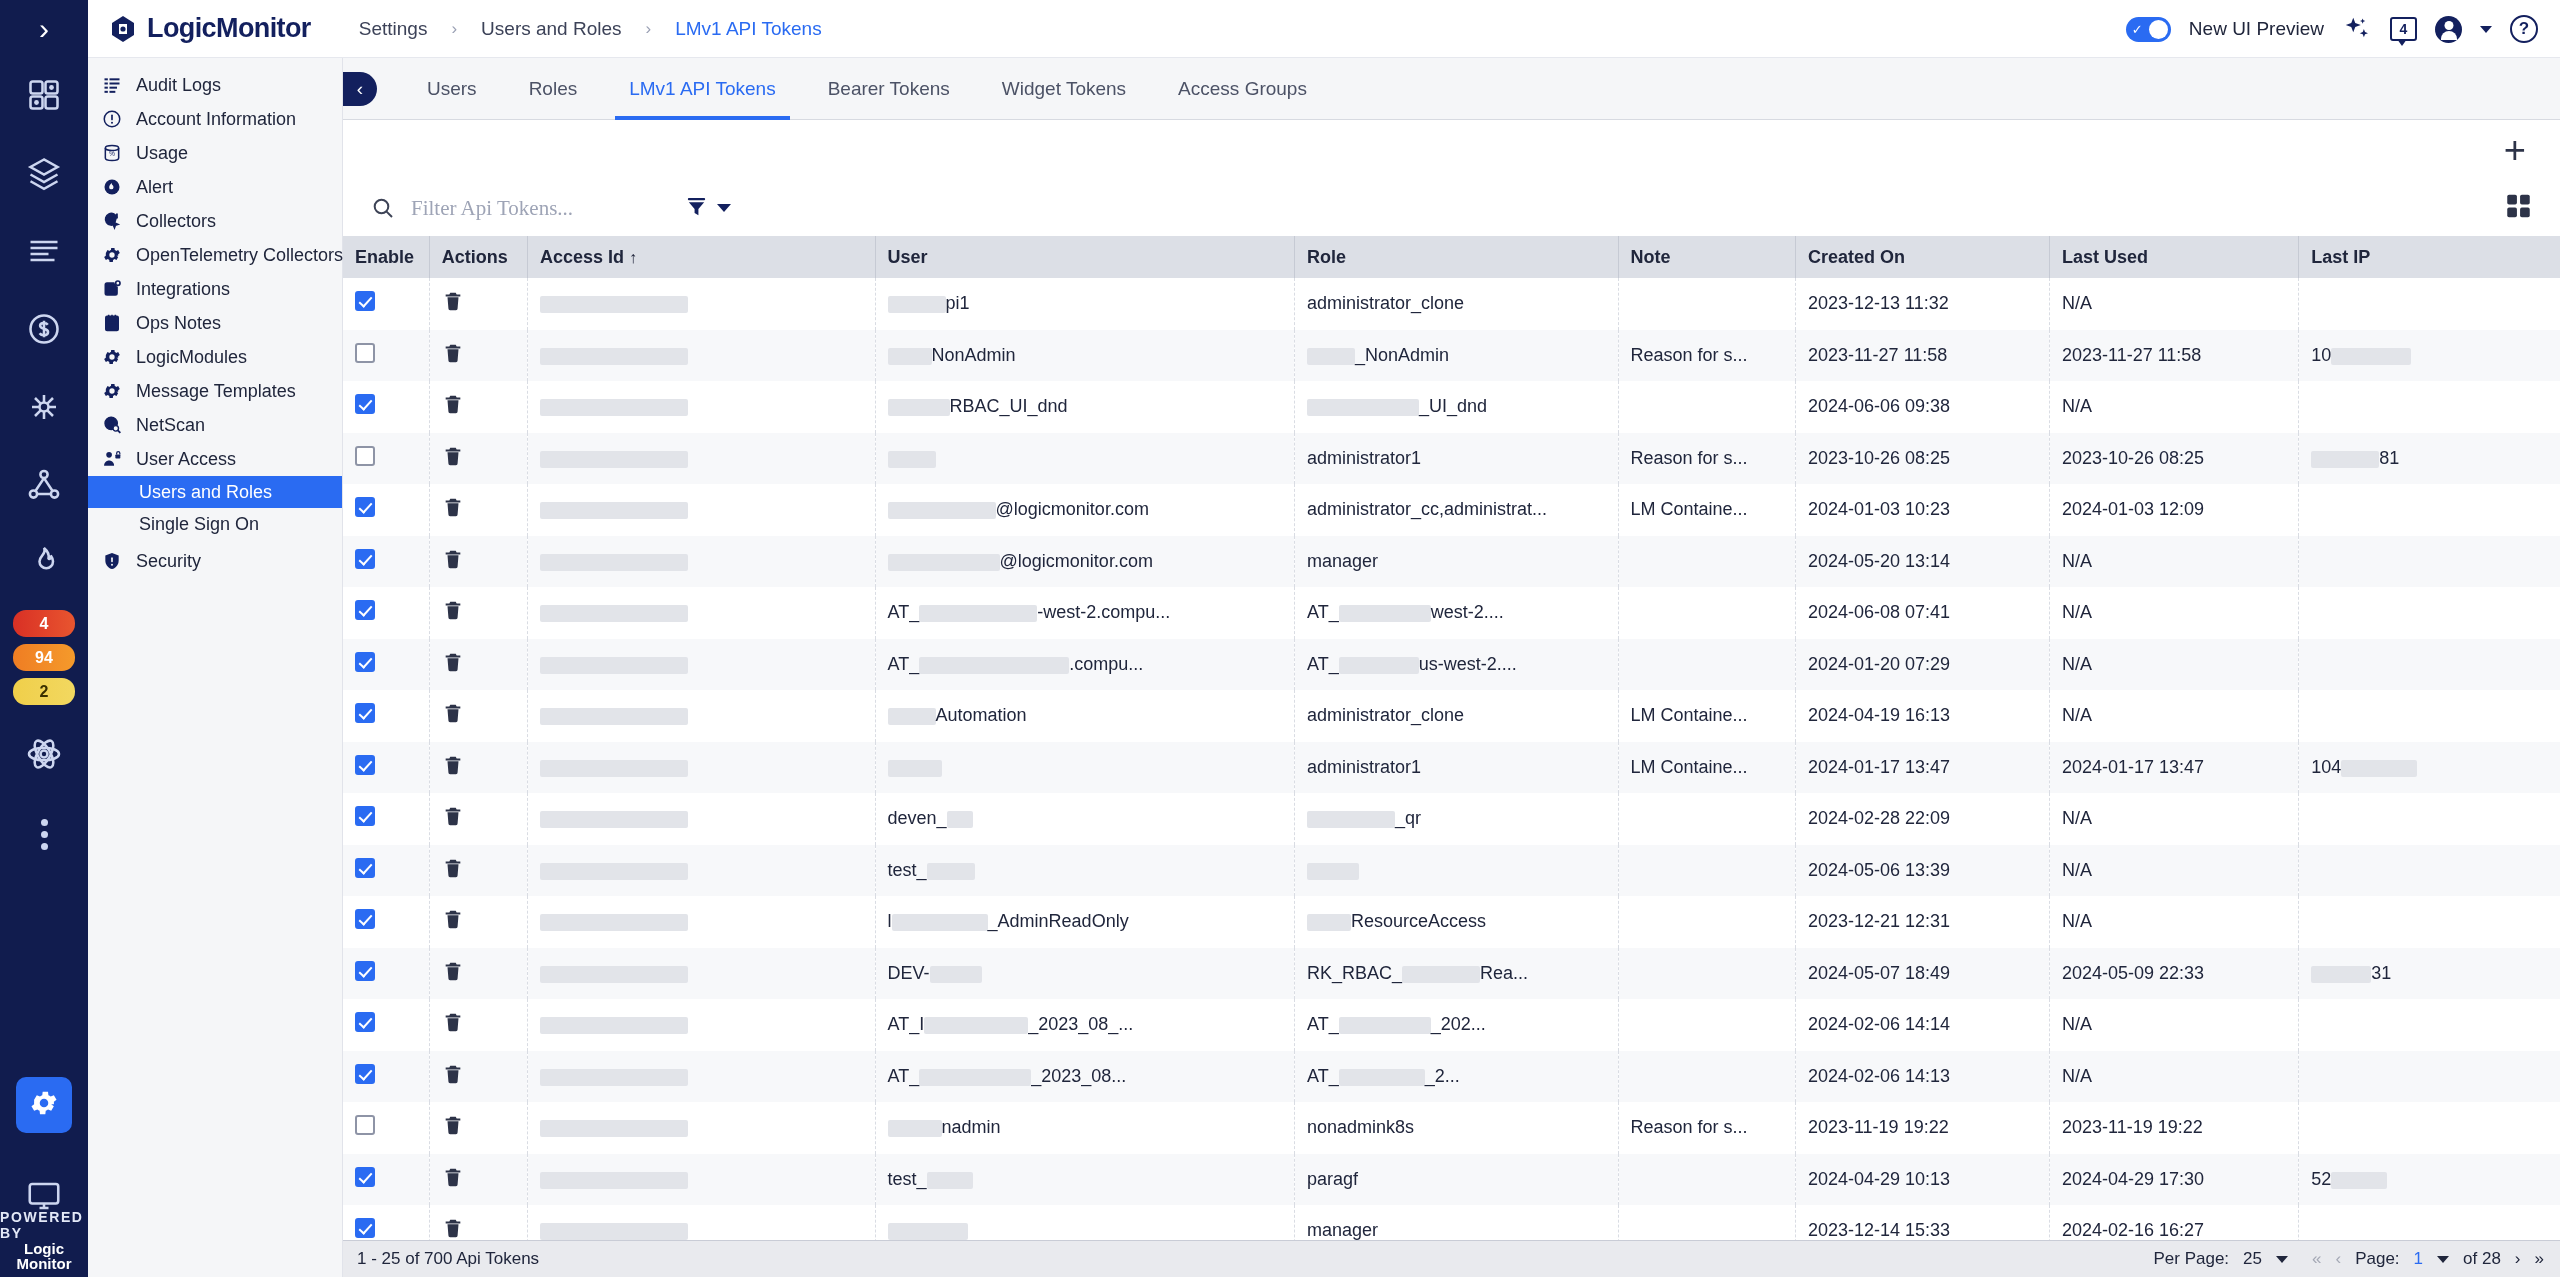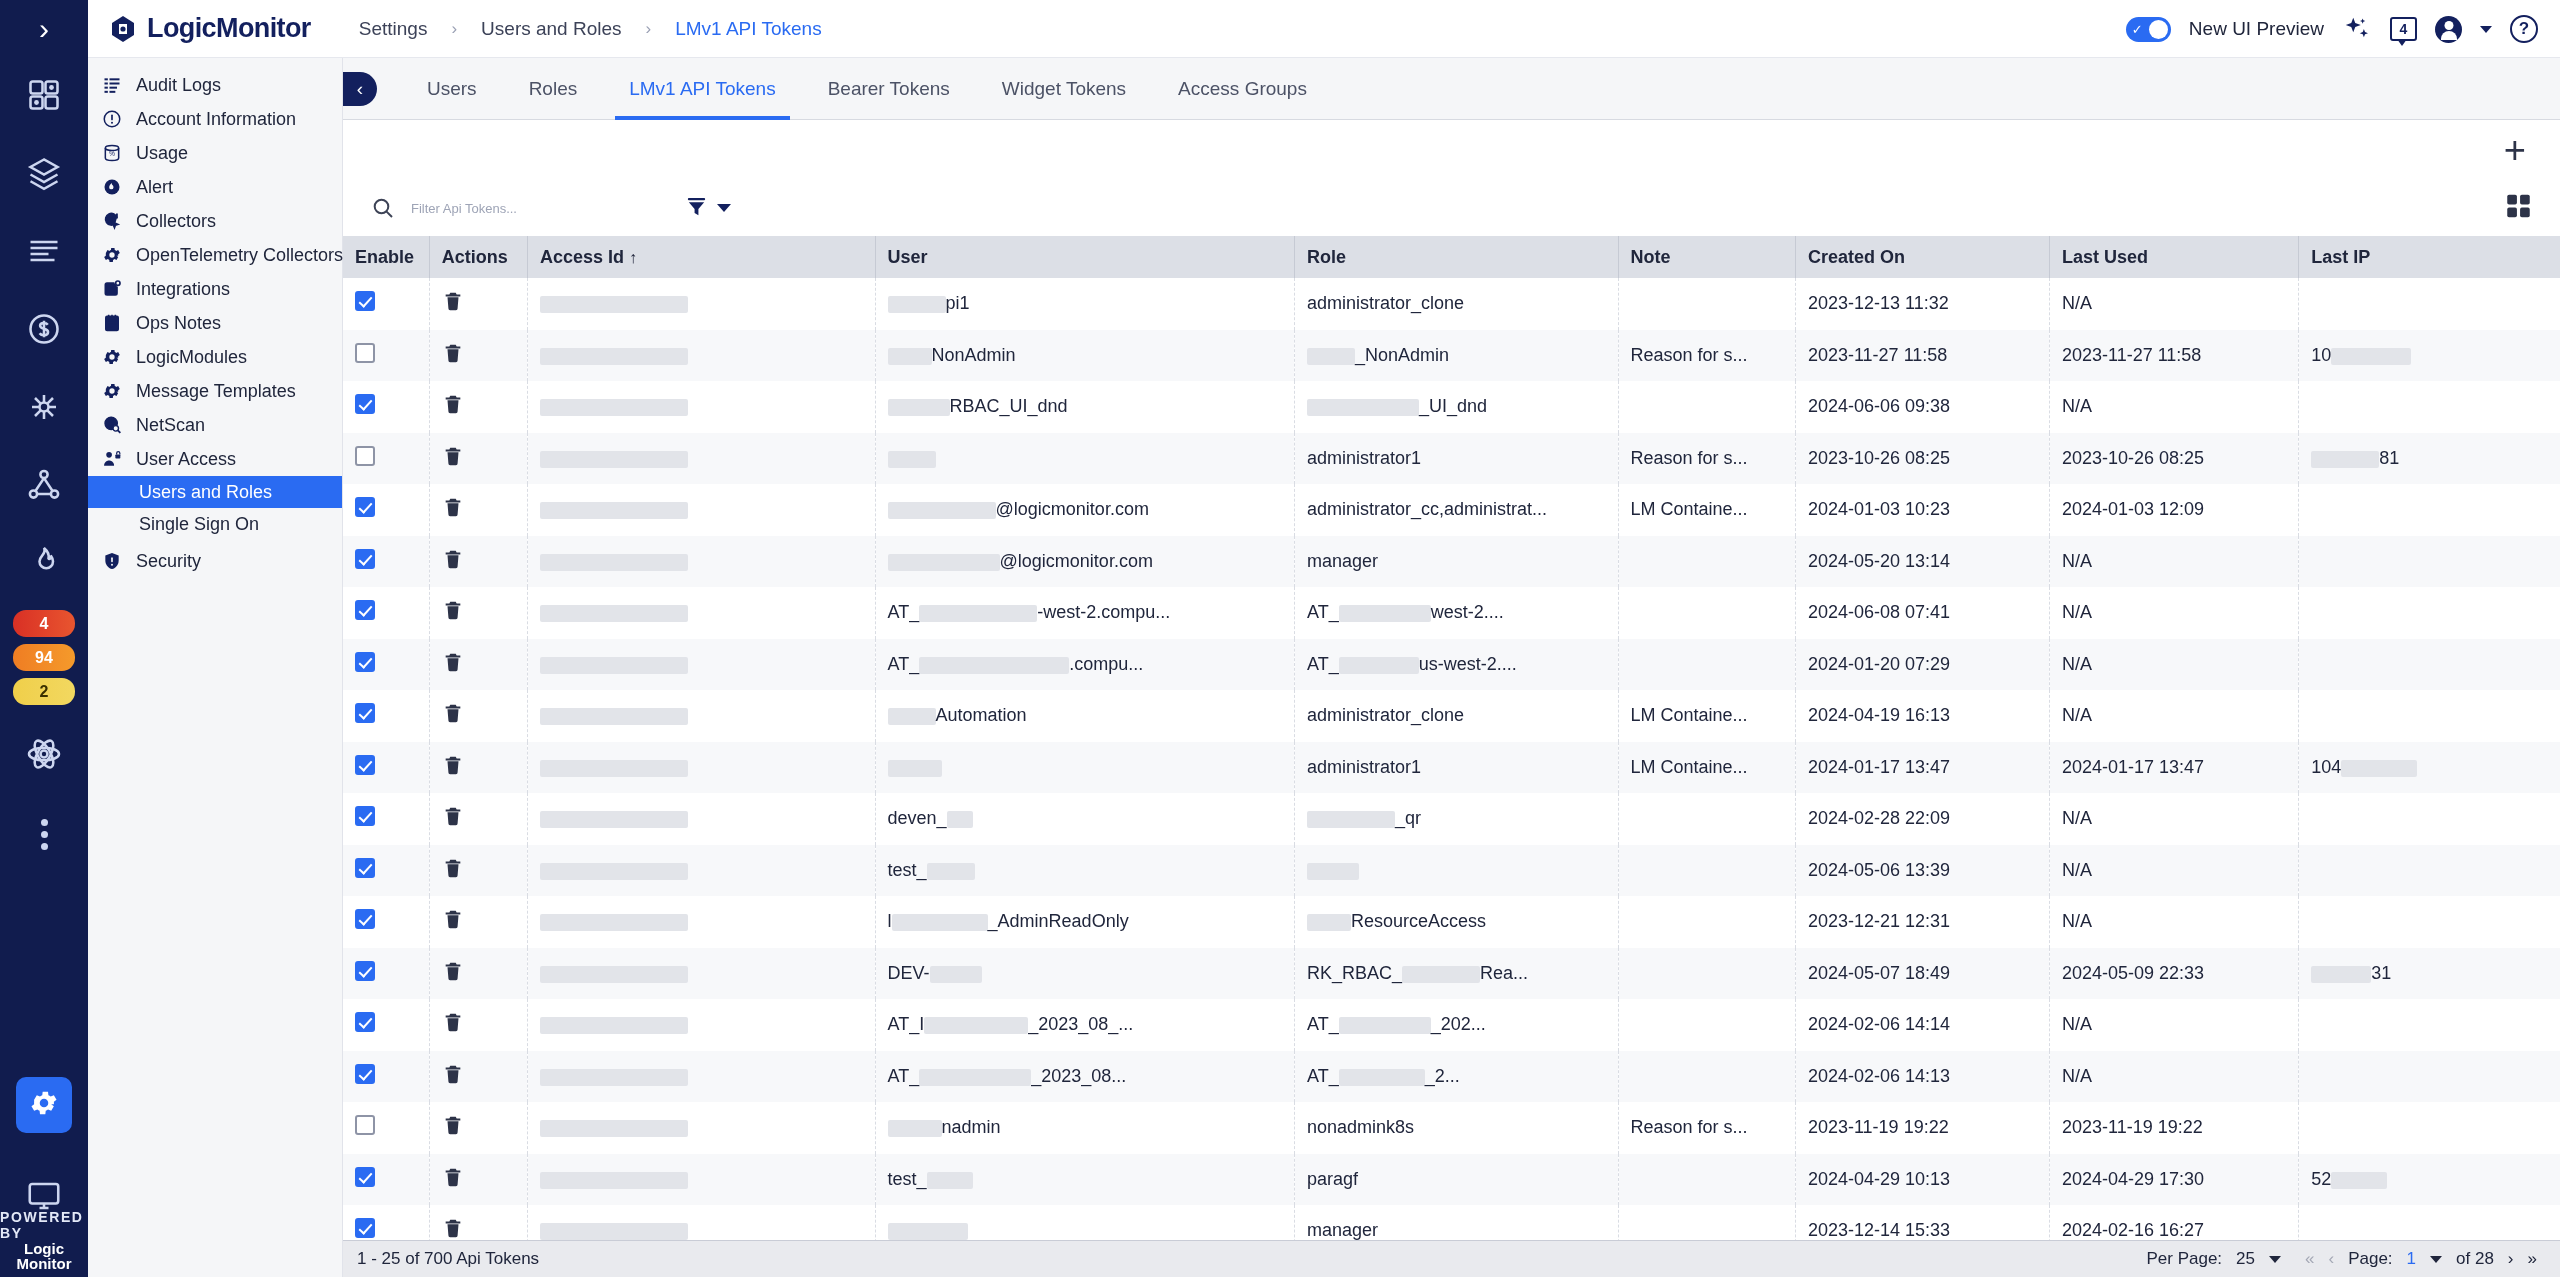--- a/index.html
+++ b/index.html
@@ -150,22 +150,22 @@
   }
   .plus-btn { font-size: 38px; color: #2d3348; font-weight: 300; line-height: 1; }
 
   .search-bar {
     height: 56px; background: #ffffff; display: flex; align-items: center;
     padding: 0 28px 0 28px; flex-shrink: 0; position: relative;
   }
   .search-ico { width: 24px; height: 24px; margin-right: 16px; flex-shrink: 0; }
   .search-ico svg { width: 24px; height: 24px; stroke: #3d4356; fill: none; stroke-width: 2; }
   .search-input {
-    border: none; outline: none; font-size: 13px; color: #20263c;
-    font-family: Liberation Sans, sans-serif; width: 260px; background: transparent;
+    border: none; outline: none; font-size: 21px; color: #20263c;
+    font-family: Liberation Serif, serif; width: 260px; background: transparent;
   }
   .search-input::placeholder { color: #9ea4b6; }
   .filter-ico { display:flex; align-items:center; gap:9px; margin-left: 14px; }
   .filter-ico svg { width: 23px; height: 23px; fill: #13205e; }
   .caret-dn { width:0;height:0;border-left:7px solid transparent;border-right:7px solid transparent;border-top:8px solid #13205e; }
   .grid-btn { position: absolute; right: 28px; top: 50%; transform: translateY(-50%); }
   .grid-btn svg { width: 27px; height: 27px; fill: #2d3348; }
 
   
   .table-wrap { flex: 1; overflow: hidden; display: flex; flex-direction: column; min-height: 0; }
@@ -195,21 +195,21 @@
     border: solid #fff; border-width: 0 2.5px 2.5px 0; transform: rotate(42deg);
   }
   .cbx.off { background: #ffffff; border-color: #8e94a6; }
   .cbx.off::after { display: none; }
   .trash svg { width: 22px; height: 22px; fill: #2d3348; }
   .sort-arrow { font-size: 16px; margin-left: 5px; }
 
   
   .footer {
     height: 37px; background: #e9eaee; border-top: 1px solid #c9ccd6;
-    display: flex; align-items: center; padding: 0 23px 0 14px;
+    display: flex; align-items: center; padding: 0 16px 0 14px;
     font-size: 17px; color: #20263c; flex-shrink: 0; justify-content: space-between;
   }
   .pager { display: flex; align-items: center; gap: 14px; text-align: right; }
   .pg-ico { color: #20263c; font-size: 17px; }
   .pg-ico.dim { color: #a4a8b5; }
   .pg-blue { color: #2a6bf2; }
   .caret-mini { width:0;height:0;border-left:6px solid transparent;border-right:6px solid transparent;border-top:7px solid #20263c; display:inline-block; }
 </style>
 </head>
 <body>

